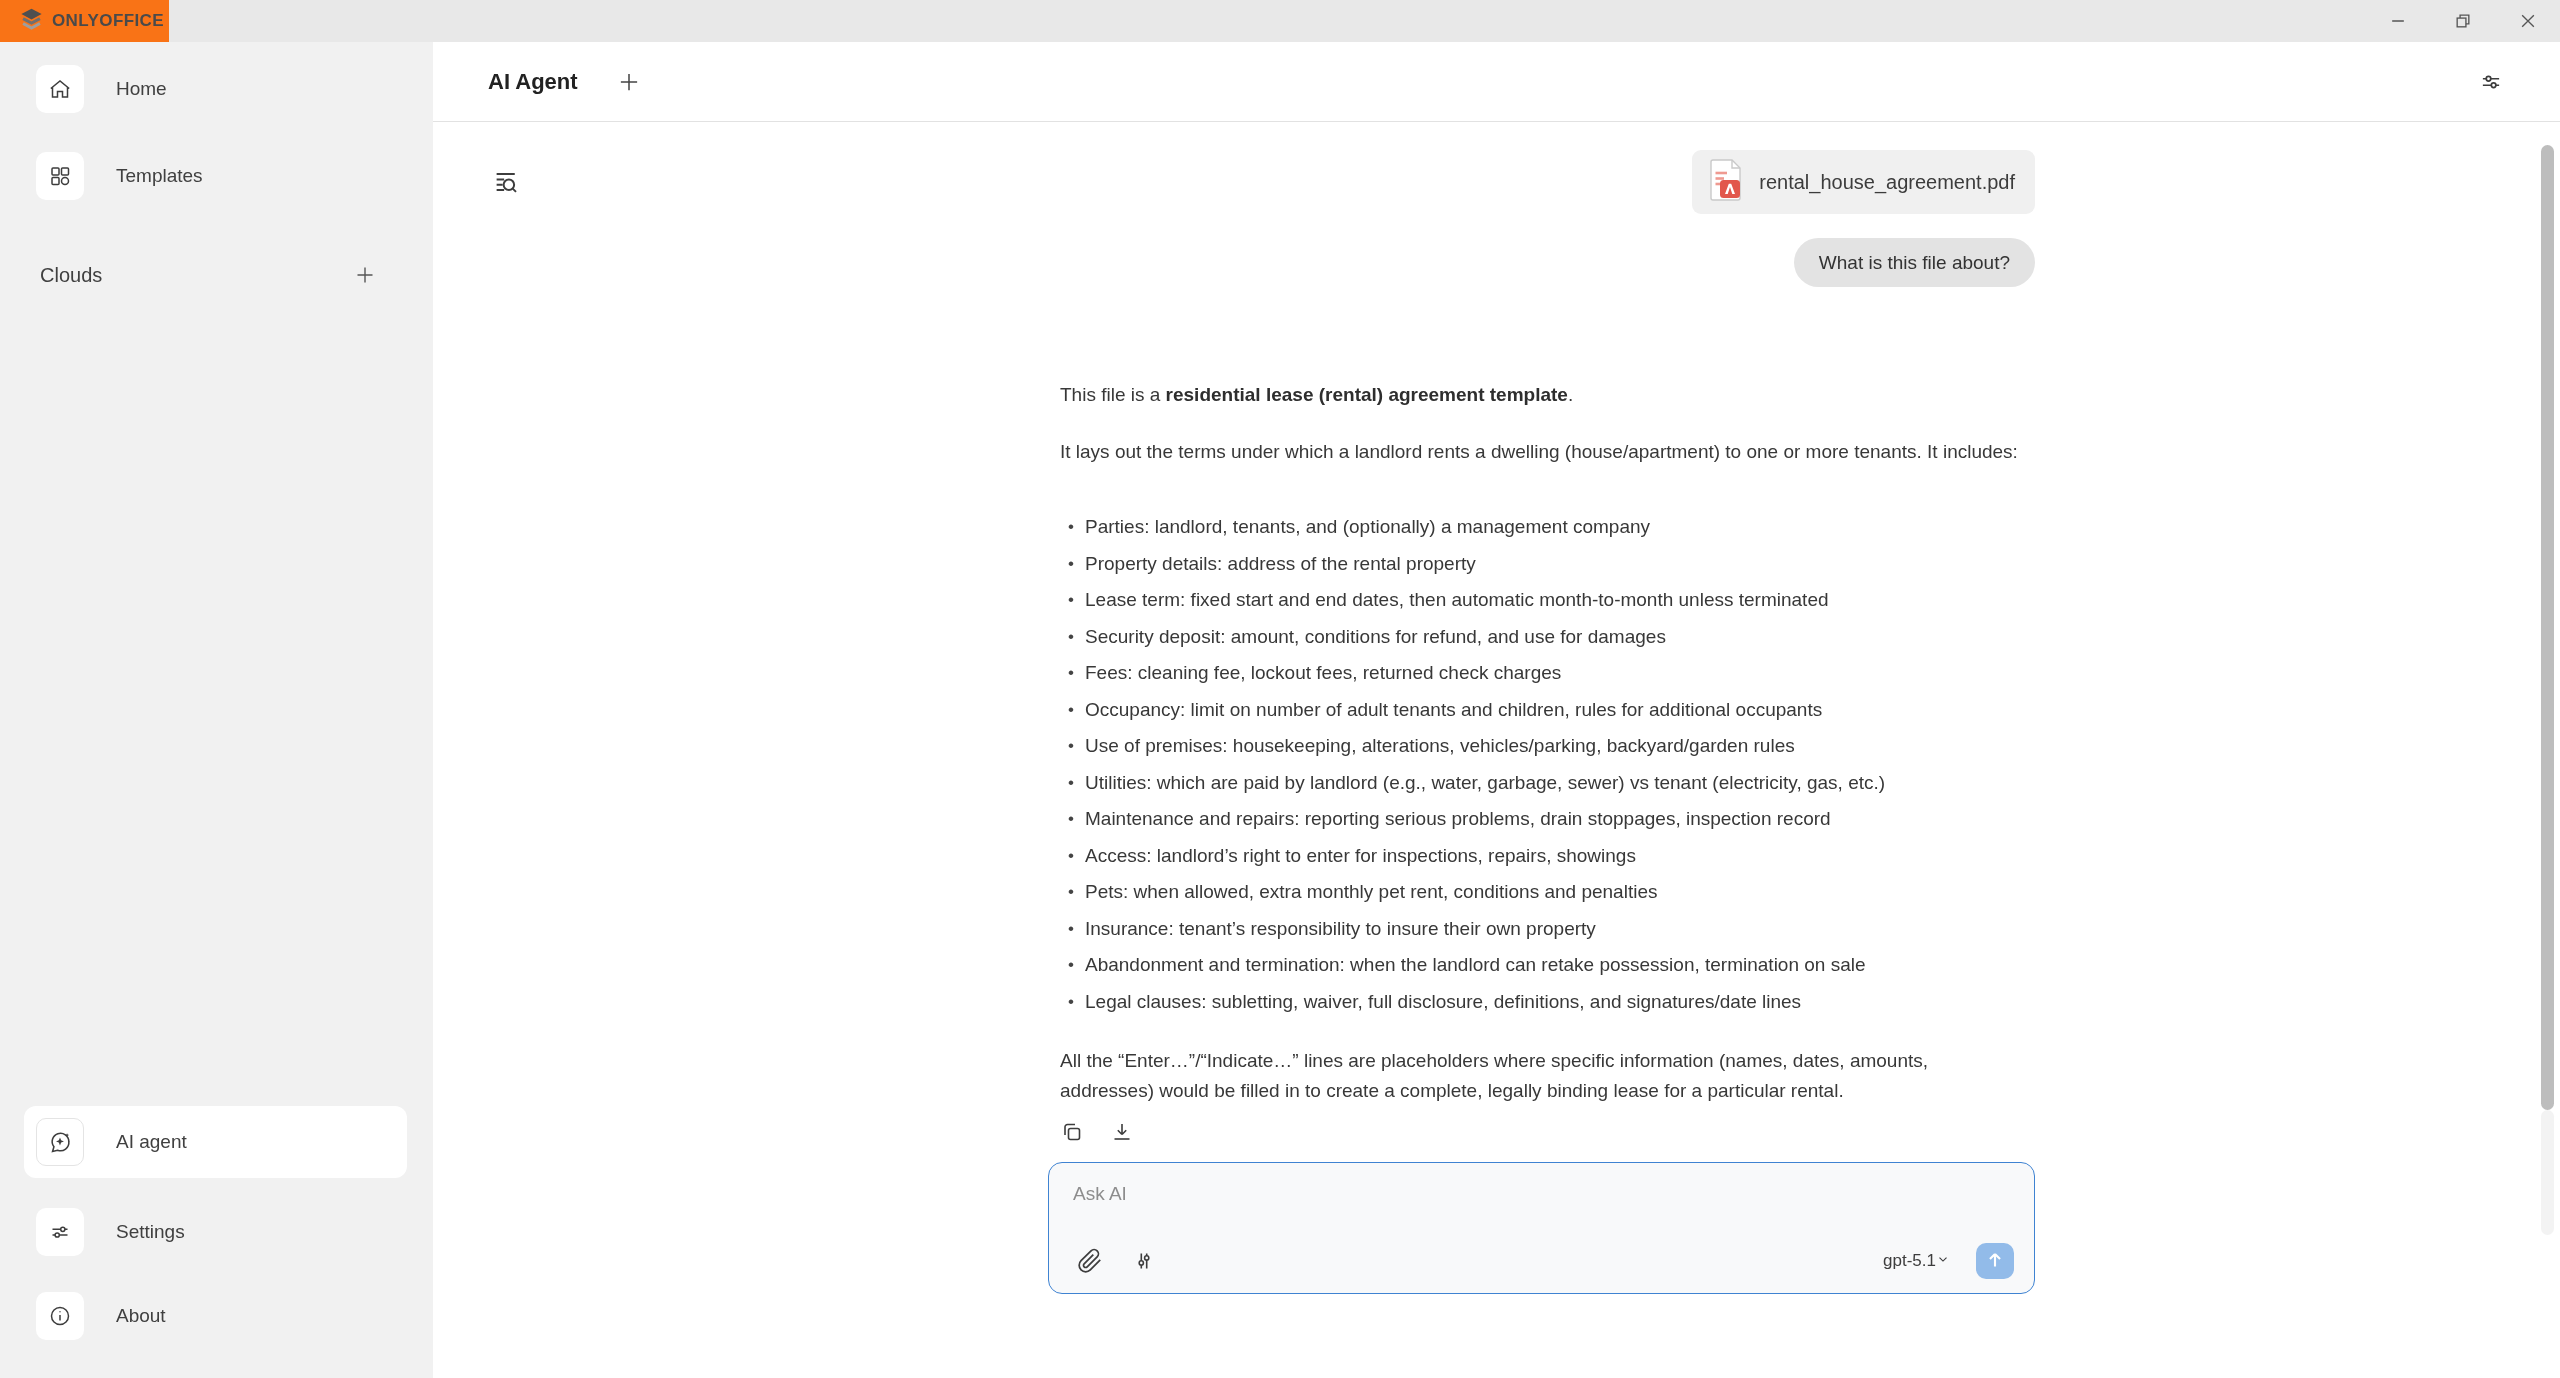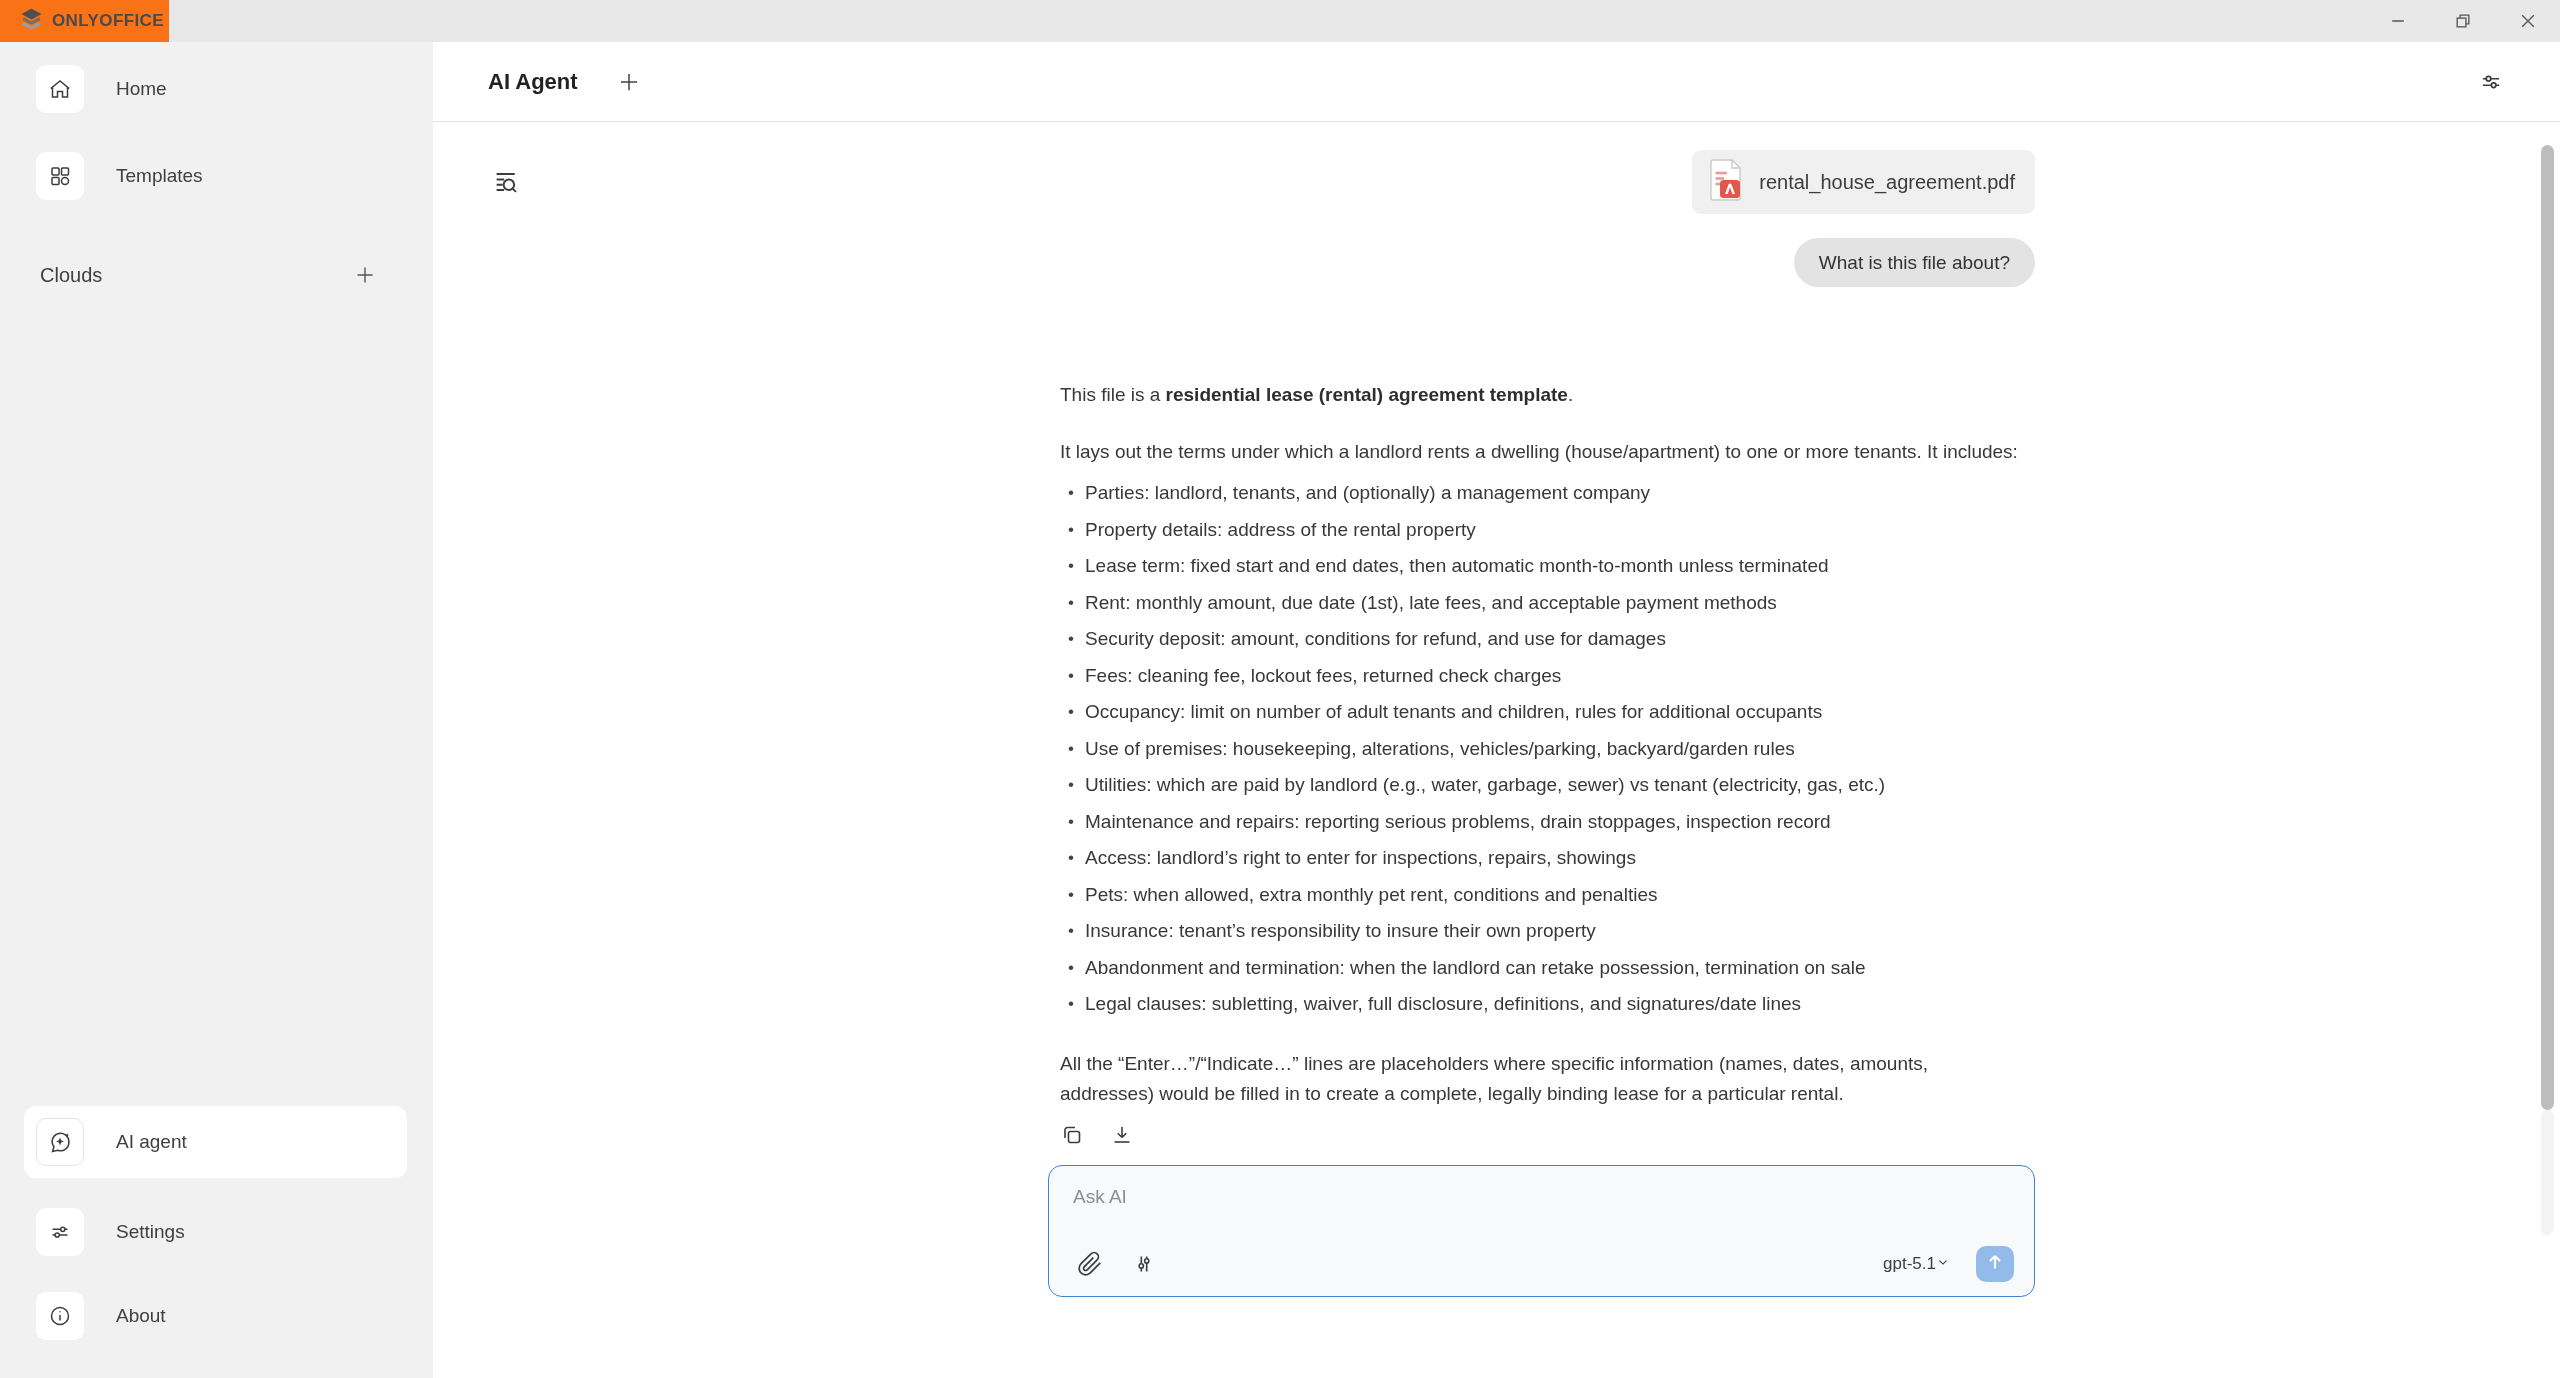--- a/index.html
+++ b/index.html
@@ -91,21 +91,21 @@
   .user-bubble {
     align-self: flex-end; margin-top: 24px; height: 49px;
     background: #e3e3e3; border-radius: 25px; display: flex; align-items: center;
     padding: 0 25px; font-size: 19px; color: #333;
   }
 
   .answer { width: 100%; font-size: 19px; color: #383838; padding-left: 12px; }
   .answer .p1 { margin-top: 93px; line-height: 30px; }
   .answer .p1 b { font-weight: bold; color: #2e2e2e; }
   .answer .p2 { margin-top: 27px; line-height: 30px; width: 975px; }
-  .answer ul { margin-top: 8px; list-style: none; }
+  .answer ul { margin-top: 42px; list-style: none; }
   .answer ul li {
     position: relative; line-height: 36.5px; padding-left: 25px; white-space: nowrap;
   }
   .answer ul li::before {
     content: "•"; position: absolute; left: 8px; font-size: 17px; color: #444;
   }
   .answer .closing { margin-top: 26px; line-height: 30px; width: 965px; }
 
   .actions-row { display: flex; gap: 22px; margin: 12px 0 0 10px; }
   .action-btn { width: 28px; height: 28px; display:flex; align-items:center; justify-content:center; cursor:pointer; }
@@ -301,21 +301,20 @@
         <span>What is this file about?</span>
       </div>
 
       <div class="answer">
         <p class="p1"><span>This file is a </span><b>residential lease (rental) agreement template</b><span>.</span></p>
         <p class="p2">It lays out the terms under which a landlord rents a dwelling (house/apartment) to one or more tenants. It includes:</p>
         <ul>
           <li>Parties: landlord, tenants, and (optionally) a management company</li>
           <li>Property details: address of the rental property</li>
           <li>Lease term: fixed start and end dates, then automatic month-to-month unless terminated</li>
-          <li>Rent: monthly amount, due date (1st), late fees, and acceptable payment methods</li>
           <li>Security deposit: amount, conditions for refund, and use for damages</li>
           <li>Fees: cleaning fee, lockout fees, returned check charges</li>
           <li>Occupancy: limit on number of adult tenants and children, rules for additional occupants</li>
           <li>Use of premises: housekeeping, alterations, vehicles/parking, backyard/garden rules</li>
           <li>Utilities: which are paid by landlord (e.g., water, garbage, sewer) vs tenant (electricity, gas, etc.)</li>
           <li>Maintenance and repairs: reporting serious problems, drain stoppages, inspection record</li>
           <li>Access: landlord’s right to enter for inspections, repairs, showings</li>
           <li>Pets: when allowed, extra monthly pet rent, conditions and penalties</li>
           <li>Insurance: tenant’s responsibility to insure their own property</li>
           <li>Abandonment and termination: when the landlord can retake possession, termination on sale</li>

